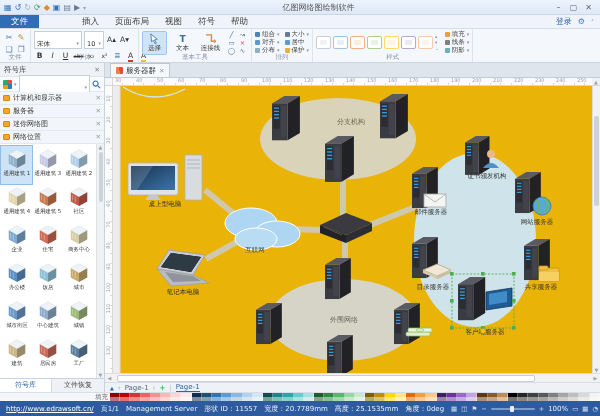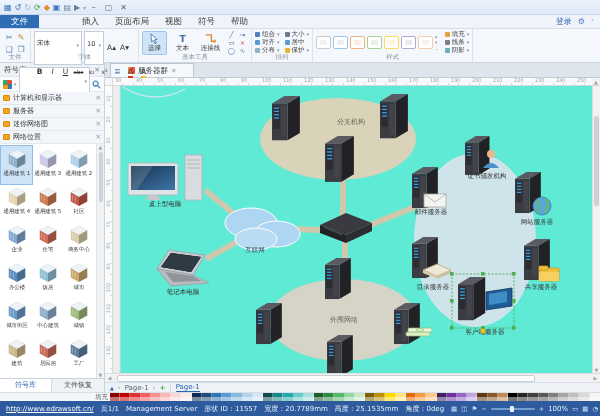--- a/index.html
+++ b/index.html
@@ -26,21 +26,21 @@
 .mr-ic{color:#4d7fb8;font-size:8px;}
 
 
 .ribbon{height:34px;display:flex;background:#f4f7fb;border-bottom:1px solid #cdd5e1;flex:0 0 auto;}
 .rgroup{position:relative;border-right:1px solid #dde3ea;padding:2px 3px 9px 3px;display:flex;gap:3px;align-items:flex-start;}
 .rlabel{position:absolute;bottom:0;left:0;right:0;text-align:center;font-size:6.5px;color:#8a94a6;line-height:9px;white-space:nowrap;}
 .clipgrid{display:grid;grid-template-columns:12px 12px;grid-auto-rows:12px;justify-items:center;align-items:center;}
 .clipgrid span{font-size:8px;color:#4d7fb8;}
 .fontcol{display:flex;flex-direction:column;gap:2px;}
 .frow{display:flex;gap:2px;align-items:center;}
-.combo{background:#fff;border:1px solid #c5cedb;height:11px;display:flex;align-items:flex-end;justify-content:space-between;padding:16px 2px;font-size:6.5px;color:#333;}
+.combo{background:#fff;border:1px solid #c5cedb;height:11px;display:flex;align-items:flex-start;justify-content:space-between;padding:8px 2px;font-size:6.5px;color:#333;}
 .car{color:#8a94a6;font-size:5px;}
 .fico{width:11px;text-align:center;font-size:7.5px;color:#333;line-height:10px;}
 .fico b{font-weight:bold;}
 .fico .red{border-bottom:2px solid #d03a2b;}
 .fico .yel{border-bottom:2px solid #e8c430;}
 .bigbtn{width:25px;display:flex;flex-direction:column;align-items:center;font-size:6.5px;color:#3a3a3a;padding:1px 0;border:1px solid transparent;border-radius:2px;}
 .bigbtn svg{width:11px;height:11px;}
 .bigbtn.active{background:#cfe4f7;border-color:#9fc6ec;}
 .minitools{display:grid;grid-template-columns:11px 11px;grid-auto-rows:8px;justify-items:center;align-items:center;font-size:6.5px;color:#4a6fa5;}
 .arr{display:flex;gap:5px;}
@@ -70,32 +70,32 @@
 .cell.selected{background:#cfe3f7;outline:1px solid #8fbde8;}
 .lp-scroll{position:absolute;right:0;top:0;bottom:0;width:8px;background:#f0f1f3;border-left:1px solid #dfe2e6;display:flex;flex-direction:column;align-items:center;font-size:5px;color:#9aa2ae;}
 .lp-thumb{width:4px;height:50px;background:#cdd2d8;border-radius:2px;margin-top:2px;}
 .lp-tabs{height:14px;display:flex;border-top:1px solid #c9d2dd;background:#eef1f5;flex:0 0 auto;}
 .lp-tab{width:50%;text-align:center;font-size:7px;line-height:13px;color:#555;}
 .lp-tab.active{background:#fff;color:#2a66b0;border-right:1px solid #d5dce4;}
 
 
 .ccol{flex:1;display:flex;flex-direction:column;min-width:0;background:#e9edf2;}
 .doc-tabs{height:15px;display:flex;align-items:flex-end;background:#dfe5ec;border-bottom:1px solid #c2cbd6;padding-left:5px;flex:0 0 auto;}
-.doc-tab{height:14px;background:#f6f9fc;border:1px solid #bcc7d4;border-bottom:none;display:flex;align-items:center;gap:3px;padding:0 17px;font-size:7.5px;color:#333;}
+.doc-tab{height:14px;background:#f6f9fc;border:1px solid #bcc7d4;border-bottom:none;display:flex;align-items:center;gap:3px;padding:0 5px;font-size:7.5px;color:#333;}
 .doc-ic{width:7px;height:7px;background:conic-gradient(#e84c3d 0 50%,#f07f45 0 100%);border-radius:1px;}
 .doc-tab .x{color:#999;font-size:6.5px;}
 .ruler-row{height:8px;display:flex;flex:0 0 auto;}
 .corner{width:8px;background:#f5f6f7;border-right:1px solid #d8d8d8;border-bottom:1px solid #d8d8d8;}
 .hruler{flex:1;position:relative;background:#fbfbfc;border-bottom:1px solid #d8d8d8;background-image:repeating-linear-gradient(90deg,transparent 0 9.5px,#d4d9de 9.5px 10.5px),repeating-linear-gradient(90deg,transparent 0 20px,#bfc6cd 20px 21px);background-size:100% 3px;background-position:0 5px;background-repeat:repeat-x;}
 .hrl{position:absolute;top:0;font-size:5px;color:#9aa2ae;line-height:5px;}
 .r-end{width:8px;background:#f0f1f3;border-bottom:1px solid #d8d8d8;font-size:5px;color:#9aa2ae;text-align:center;line-height:8px;}
 .main-row{flex:1;display:flex;min-height:0;}
 .vruler{width:8px;background:#fbfbfc;border-right:1px solid #d8d8d8;position:relative;background-image:repeating-linear-gradient(180deg,transparent 0 9.5px,#d4d9de 9.5px 10.5px);background-size:3px 100%;background-position:5px 0;background-repeat:repeat-y;flex:0 0 auto;}
 .vrl{position:absolute;left:-2px;font-size:5px;color:#9aa2ae;transform:rotate(-90deg);width:10px;text-align:center;line-height:5px;}
-.canvas{flex:1;position:relative;background:#5eead4;overflow:hidden;}
+.canvas{flex:1;position:relative;background:#eab308;overflow:hidden;}
 .canvas svg.diagram{position:absolute;left:0;top:0;}
 .vscroll{width:8px;background:#f2f2f3;border-left:1px solid #ddd;display:flex;flex-direction:column;align-items:center;font-size:5px;color:#9aa2ae;flex:0 0 auto;}
 .vthumb{width:5px;height:90px;background:#cdd2d8;border-radius:2px;margin-top:30px;}
 .vscroll .dn{margin-top:auto;}
 .hscroll-row{height:9px;display:flex;background:#f2f2f3;border-top:1px solid #ddd;align-items:center;flex:0 0 auto;}
 .hs-btn{width:9px;text-align:center;font-size:5px;color:#9aa2ae;line-height:8px;}
 .htrack{flex:1;height:7px;margin:0 1px;position:relative;}
 .hthumb{position:absolute;left:2px;top:0;height:7px;width:88%;background:#fff;border:1px solid #c9ced4;border-radius:2px;}
 .page-row{height:10px;display:flex;align-items:center;background:#eef2f7;border-top:1px solid #d5dde6;font-size:7px;color:#567;gap:4px;padding:0 5px;flex:0 0 auto;}
 .page-row .blue{color:#2a66b0;}
@@ -128,20 +128,21 @@
       <span style="color:#2f6eb6">▦</span>
       <span>↺</span>
       <span style="color:#9ab0c8">↻</span>
       <span class="g">⟳</span>
       <span class="o">◆</span>
       <span>▣</span>
       <span style="color:#6a7c92">▤</span>
       <span style="color:#6a7c92">▶</span>
       <span class="d">▾</span>
     </div>
+    <div class="title">亿图网络图绘制软件</div>
     <div class="winbtns">
       <span>–</span>
       <span>▢</span>
       <span>✕</span>
     </div>
   </div>
 
   <div class="menubar">
     <div class="file-btn">文件</div>
     <div class="mtab active">开始</div>

